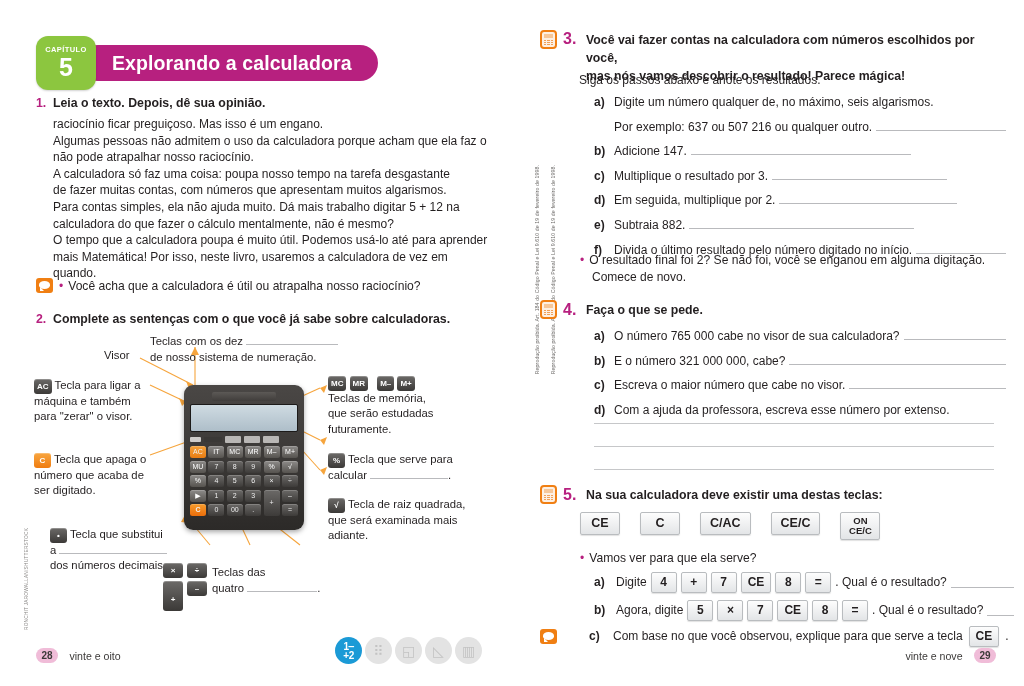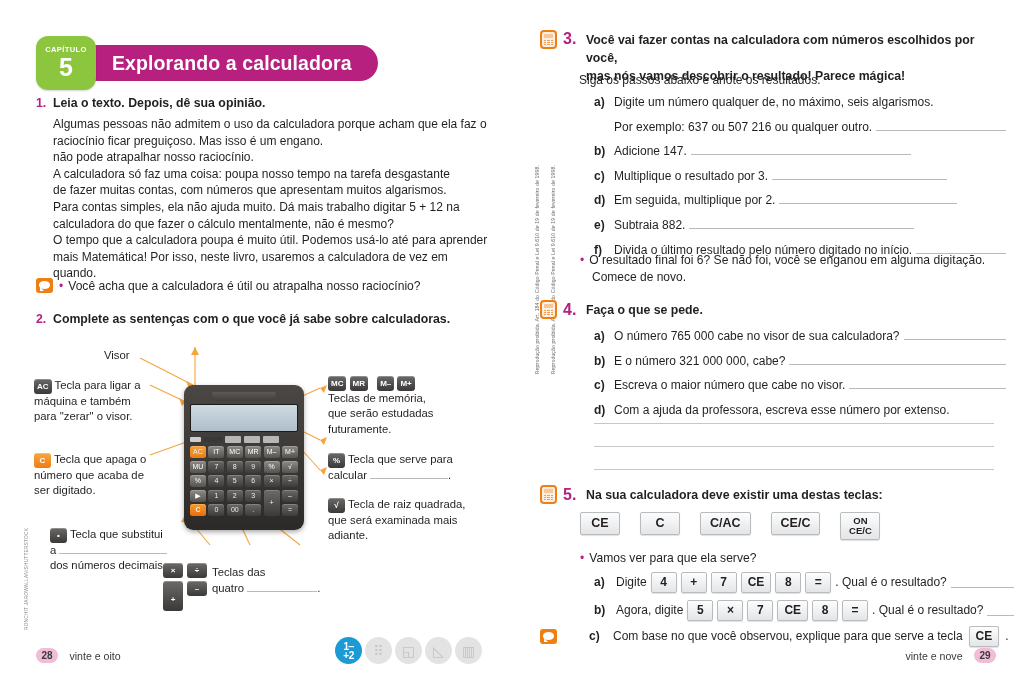--- a/index.html
+++ b/index.html
@@ -169,22 +169,22 @@
       </div>
       <div class="chap-title">Explorando a calculadora</div>
     </div>
 
     <div class="numbered" style="left:36px; top:96px; width:450px;">
       <span class="ex-num">1.</span>
       <span class="q-head">Leia o texto. Depois, dê sua opinião.</span>
     </div>
 
     <div style="position:absolute; left:53px; top:116px; width:440px;">
+      <div class="body-p">raciocínio ficar preguiçoso. Mas isso é um engano.</div>
       <div class="body-p">Algumas pessoas não admitem o uso da calculadora porque acham que ela faz o</div>
-      <div class="body-p">raciocínio ficar preguiçoso. Mas isso é um engano.</div>
       <div class="body-p">não pode atrapalhar nosso raciocínio.</div>
       <div class="body-p">A calculadora só faz uma coisa: poupa nosso tempo na tarefa desgastante</div>
       <div class="body-p">de fazer muitas contas, com números que apresentam muitos algarismos.</div>
       <div class="body-p">Para contas simples, ela não ajuda muito. Dá mais trabalho digitar 5 + 12 na</div>
       <div class="body-p">calculadora do que fazer o cálculo mentalmente, não é mesmo?</div>
       <div class="body-p">O tempo que a calculadora poupa é muito útil. Podemos usá-lo até para aprender</div>
       <div class="body-p">mais Matemática! Por isso, neste livro, usaremos a calculadora de vez em quando.</div>
     </div>
 
     <div style="position:absolute; left:36px; top:278px; width:450px; display:flex; align-items:flex-start; gap:6px;">
@@ -222,20 +222,25 @@
         <polygon points="236,185 240,193 232,192"></polygon>
         <polygon points="262,185 266,193 258,192"></polygon>
         <polygon points="320,58 327,55 324,63"></polygon>
         <polygon points="320,110 327,107 324,115"></polygon>
         <polygon points="320,140 327,137 324,145"></polygon>
       </g>
     </svg>
 
     <div class="cal-cap" style="left:104px; top:348px;">Visor</div>
 
+    <div class="cal-cap" style="left:150px; top:334px; width:215px;">
+      <span>Teclas com os dez</span>
+      <span class="rule" style="width:92px;"></span><br>
+      <span>de nosso sistema de numeração.</span>
+    </div>
 
     <div class="cal-cap" style="left:34px; top:378px; width:140px;">
       <span class="dkey">AC</span>
       <span>Tecla para ligar a</span><br>
       <span>máquina e também</span><br>
       <span>para "zerar" o visor.</span>
     </div>
 
     <div class="cal-cap" style="left:34px; top:452px; width:140px;">
       <span class="dkey orange">C</span>
@@ -430,21 +435,21 @@
       <div style="display:flex; margin-bottom:8px; align-items:baseline;">
         <span class="body-p ex-num" style="color:#231f20; width:20px;">f)</span>
         <span class="body-p">Divida o último resultado pelo número digitado no início.</span>
         <span class="rule" style="flex:1; margin-left:4px;"></span>
       </div>
     </div>
 
     <div style="position:absolute; left:68px; top:252px; width:420px;">
       <div class="bullet-line">
         <span class="dot">•</span>
-        <span>O resultado final foi 6? Se não foi, você se enganou em alguma digitação.</span>
+        <span>O resultado final foi 2? Se não foi, você se enganou em alguma digitação.</span>
       </div>
       <div class="body-p" style="margin-left:12px;">Comece de novo.</div>
     </div>
 
     <div style="position:absolute; left:28px; top:300px; display:flex; gap:6px; align-items:center;">
       <span class="calc-icon">
         <i class="scr"></i>
         <span class="keys">
             <i></i>
             <i></i>

